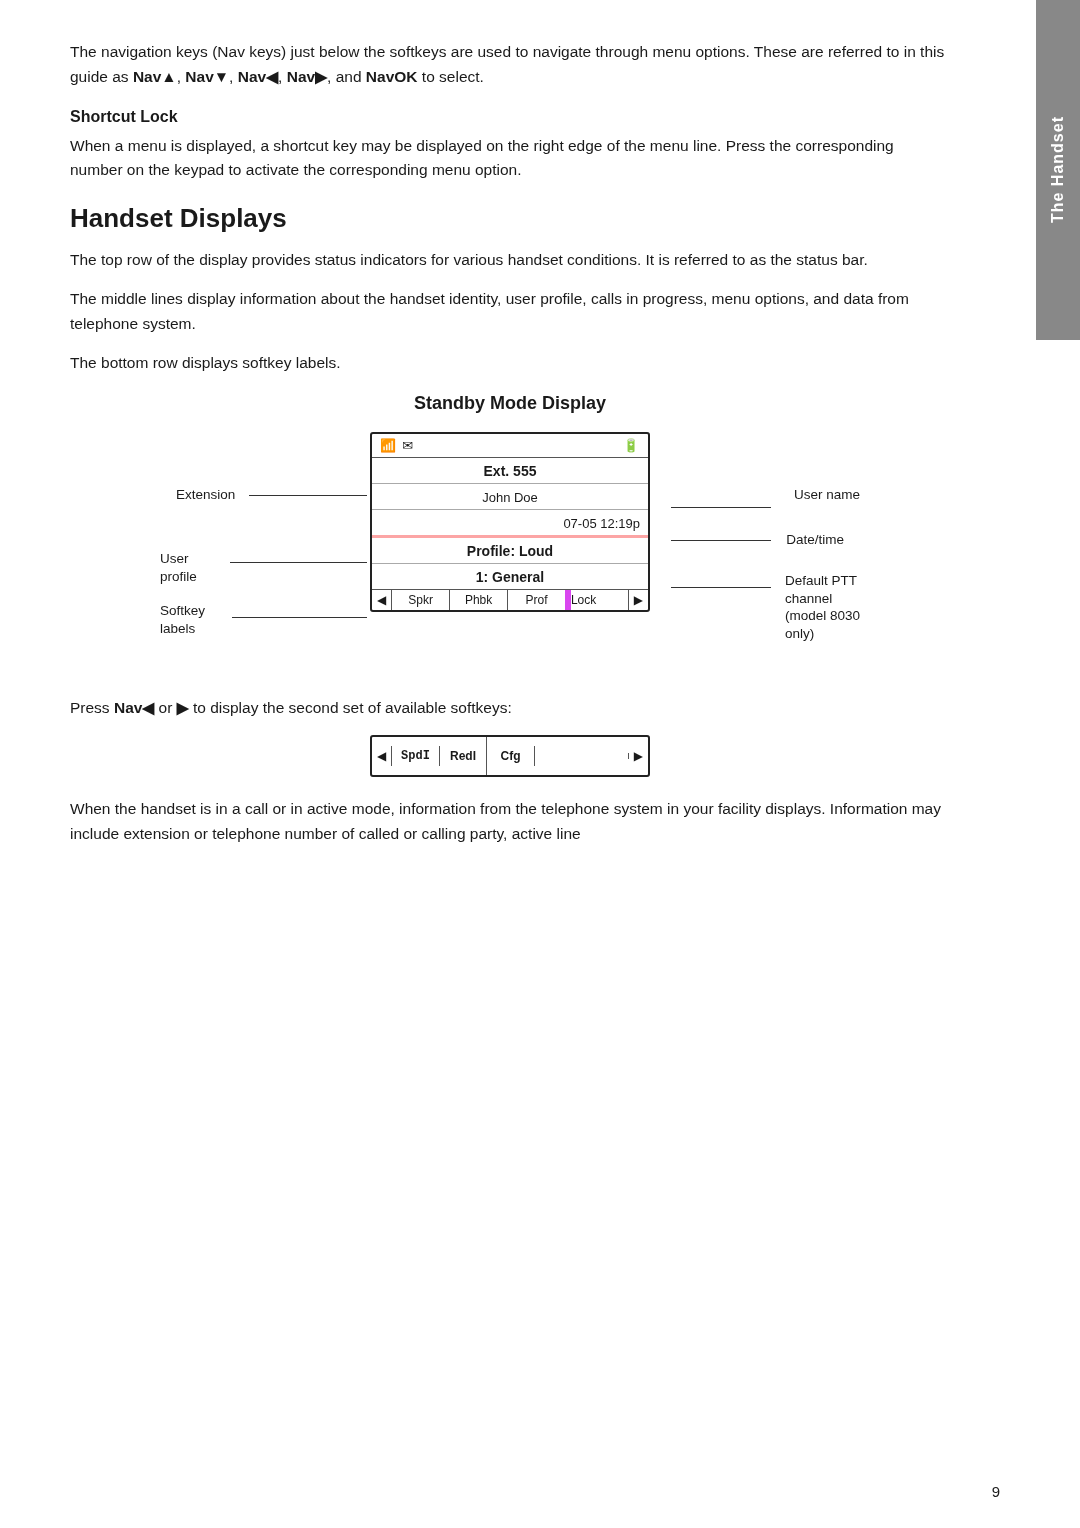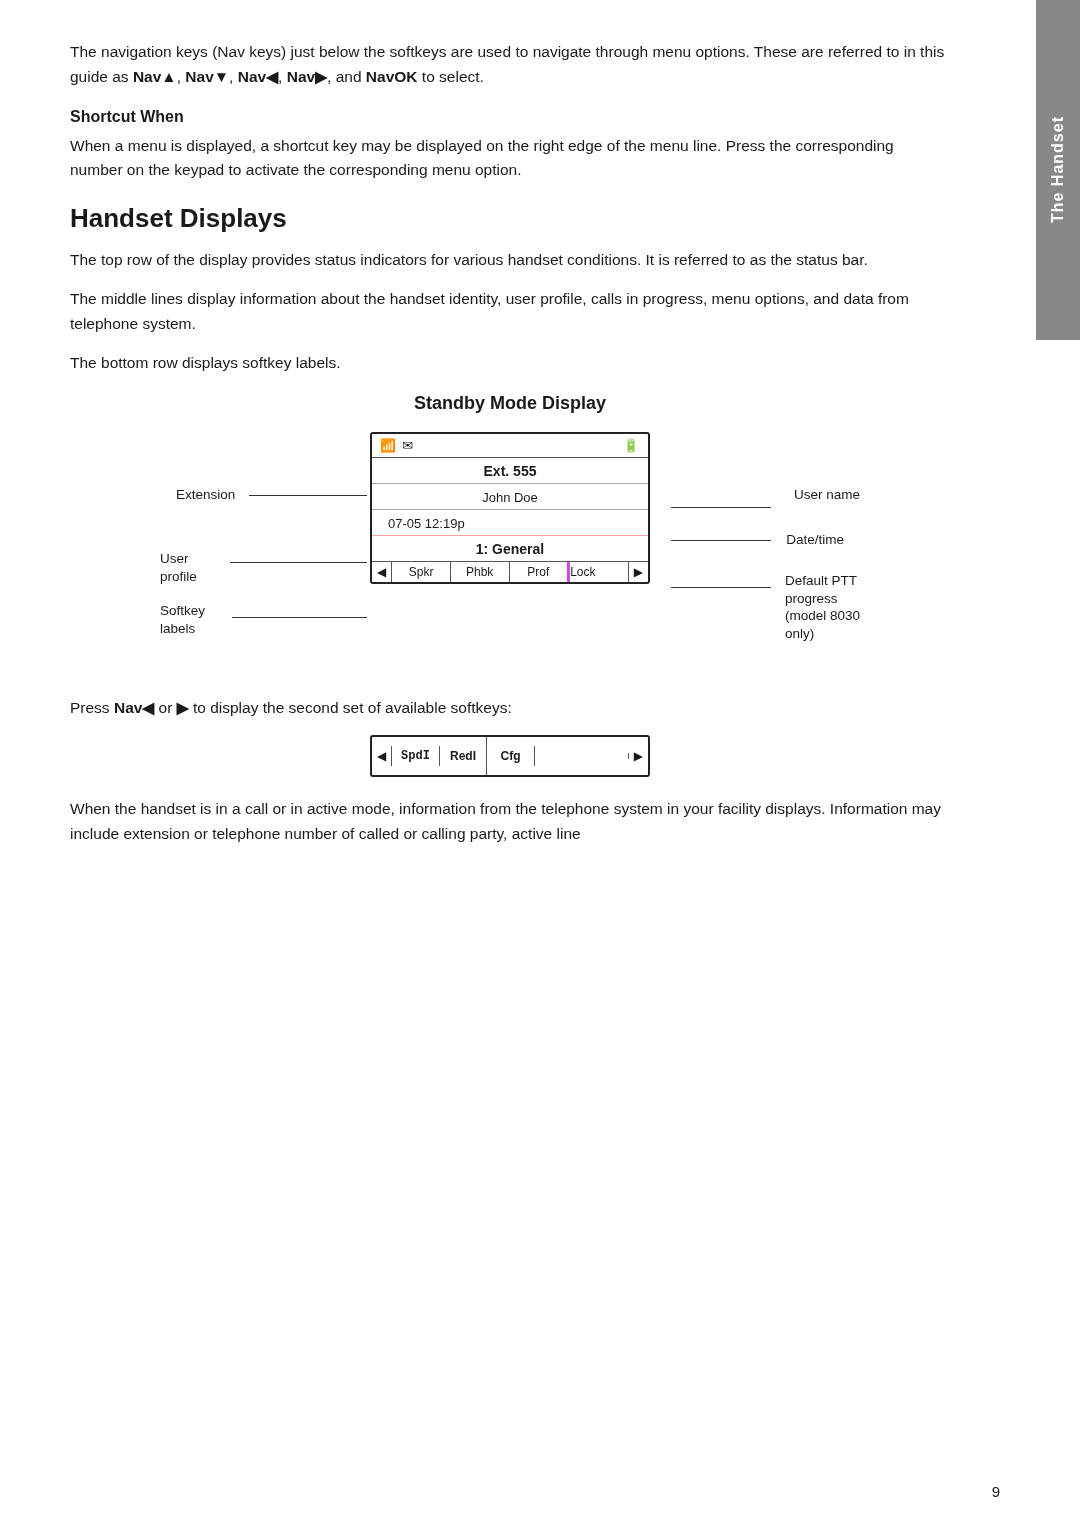--- a/index.html
+++ b/index.html
@@ -102,21 +102,21 @@
   </div>
 
   <div class="main-content">
 
     <p class="intro-paragraph">
       The navigation keys (Nav keys) just below the softkeys are used to navigate through menu options. These are referred to in this guide as <b>Nav▲</b>,
       <b>Nav▼</b>, <b>Nav◀</b>, <b>Nav▶</b>, and <b>NavOK</b> to select.
     </p>
 
     <div class="shortcut-section">
-      <div class="section-heading">Shortcut When</div>
+      <div class="section-heading">Shortcut Lock</div>
       <p class="shortcut-para">When a menu is displayed, a shortcut key may be displayed on the right edge of the menu line. Press the corresponding number on the keypad to activate the corresponding menu option.</p>
     </div>
 
     <div class="handset-displays-heading">Handset Displays</div>
 
     <p class="body-para">The top row of the display provides status indicators for various handset conditions. It is referred to as the status bar.</p>
     <p class="body-para">The middle lines display information about the handset identity, user profile, calls in progress, menu options, and data from telephone system.</p>
     <p class="body-para">The bottom row displays softkey labels.</p>
 
     <div class="standby-section">
@@ -137,21 +137,21 @@
         </div>
 
         <div style="position:absolute; right:0; top:55px; font-size:13.5px; text-align:left;">
           <span>User name</span>
         </div>
         <div style="position:absolute; right:16px; top:100px; font-size:13.5px;">
           <span>Date/time</span>
         </div>
         <div style="position:absolute; right:0; top:140px; font-size:13.5px; line-height:1.3;">
           <span>Default PTT</span><br>
-          <span>progress</span><br>
+          <span>channel</span><br>
           <span>(model 8030</span><br>
           <span>only)</span>
         </div>
 
         <div style="position:absolute; left:50%; transform:translateX(-50%); top:0; width:280px;">
 
           <div style="border:2px solid #222; border-radius:3px; background:#fff;">
             <div style="border-bottom:1px solid #555; padding:4px 8px; display:flex; justify-content:space-between; align-items:center;">
               <div style="display:flex; align-items:center; gap:6px;">
                 <span style="font-size:13px;">📶</span>
@@ -161,34 +161,37 @@
             </div>
 
             <div style="border-bottom:1px solid #aaa; padding:4px 8px; text-align:center;">
               <span style="font-weight:bold; font-size:14px;">Ext. 555</span>
             </div>
 
             <div style="border-bottom:1px solid #aaa; padding:4px 8px; text-align:center;">
               <span style="font-size:13px;">John Doe</span>
             </div>
 
-            <div style="border-bottom:1px solid #fca5a5; padding:4px 16px; text-align:left;">
+            <div style="border-bottom:3px solid #fca5a5; padding:4px 8px; text-align:right;">
               <span style="font-size:13px;">07-05  12:19p</span>
             </div>
 
+            <div style="border-bottom:1px solid #aaa; padding:4px 8px; text-align:center;">
+              <span style="font-weight:bold; font-size:14px;">Profile: Loud</span>
+            </div>
 
             <div style="border-bottom:1px solid #555; padding:4px 0; text-align:center;">
               <span style="font-weight:bold; font-size:14px;">1: General</span>
             </div>
 
             <div style="display:flex; align-items:center;">
               <span style="padding:3px 5px; font-size:12px; border-right:1px solid #555;">◀</span>
               <span style="flex:1; text-align:center; padding:3px 0; font-size:12px; border-right:1px solid #555;">Spkr</span>
               <span style="flex:1; text-align:center; padding:3px 0; font-size:12px; border-right:1px solid #555;">Phbk</span>
-              <span style="flex:1; text-align:center; padding:3px 0; font-size:12px; border-right:3px solid #d946ef;">Prof</span>
+              <span style="flex:1; text-align:center; padding:3px 0; font-size:12px; border-right:6px solid #d946ef;">Prof</span>
               <span style="flex:1; text-align:left; padding:3px 0; font-size:12px; border-right:1px solid #555;">Lock</span>
               <span style="padding:3px 5px; font-size:12px;">▶</span>
             </div>
           </div>
         </div>
 
         <div style="position:absolute; left:89px; top:63px; width:118px; height:1px; background:#333;"></div>
 
         <div style="position:absolute; left:70px; top:130px; width:137px; height:1px; background:#333;"></div>
 

